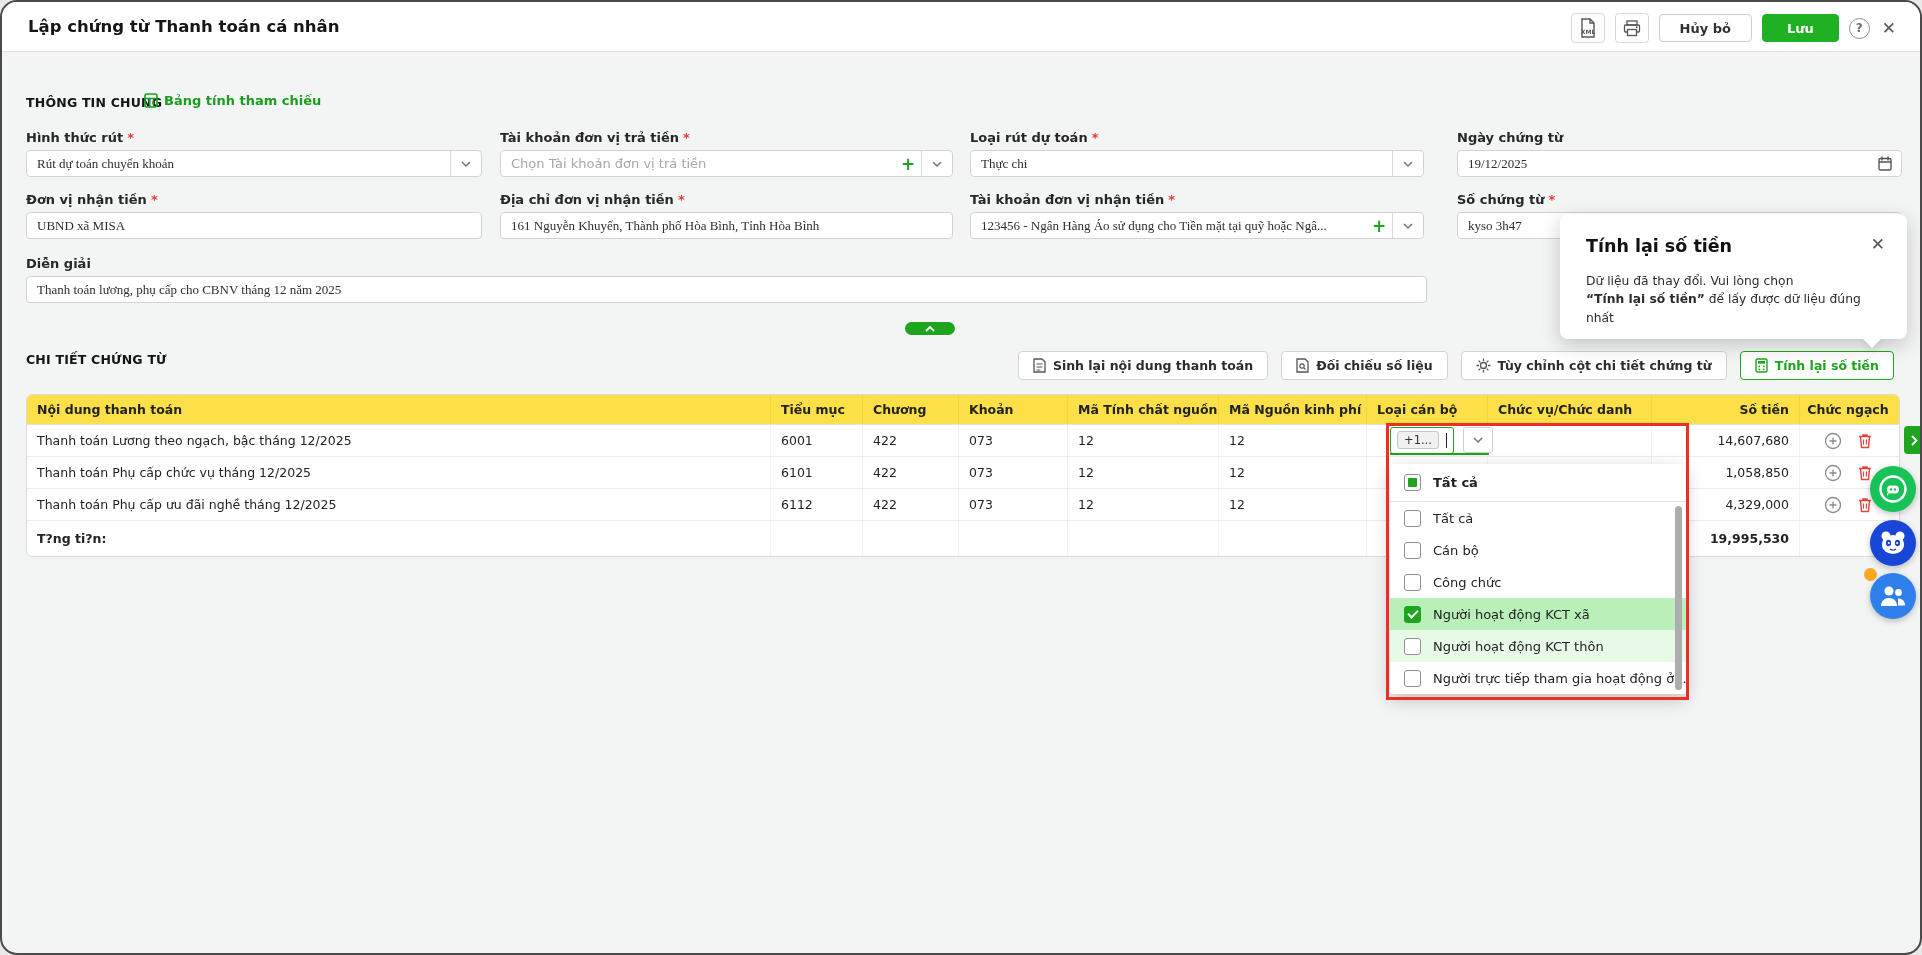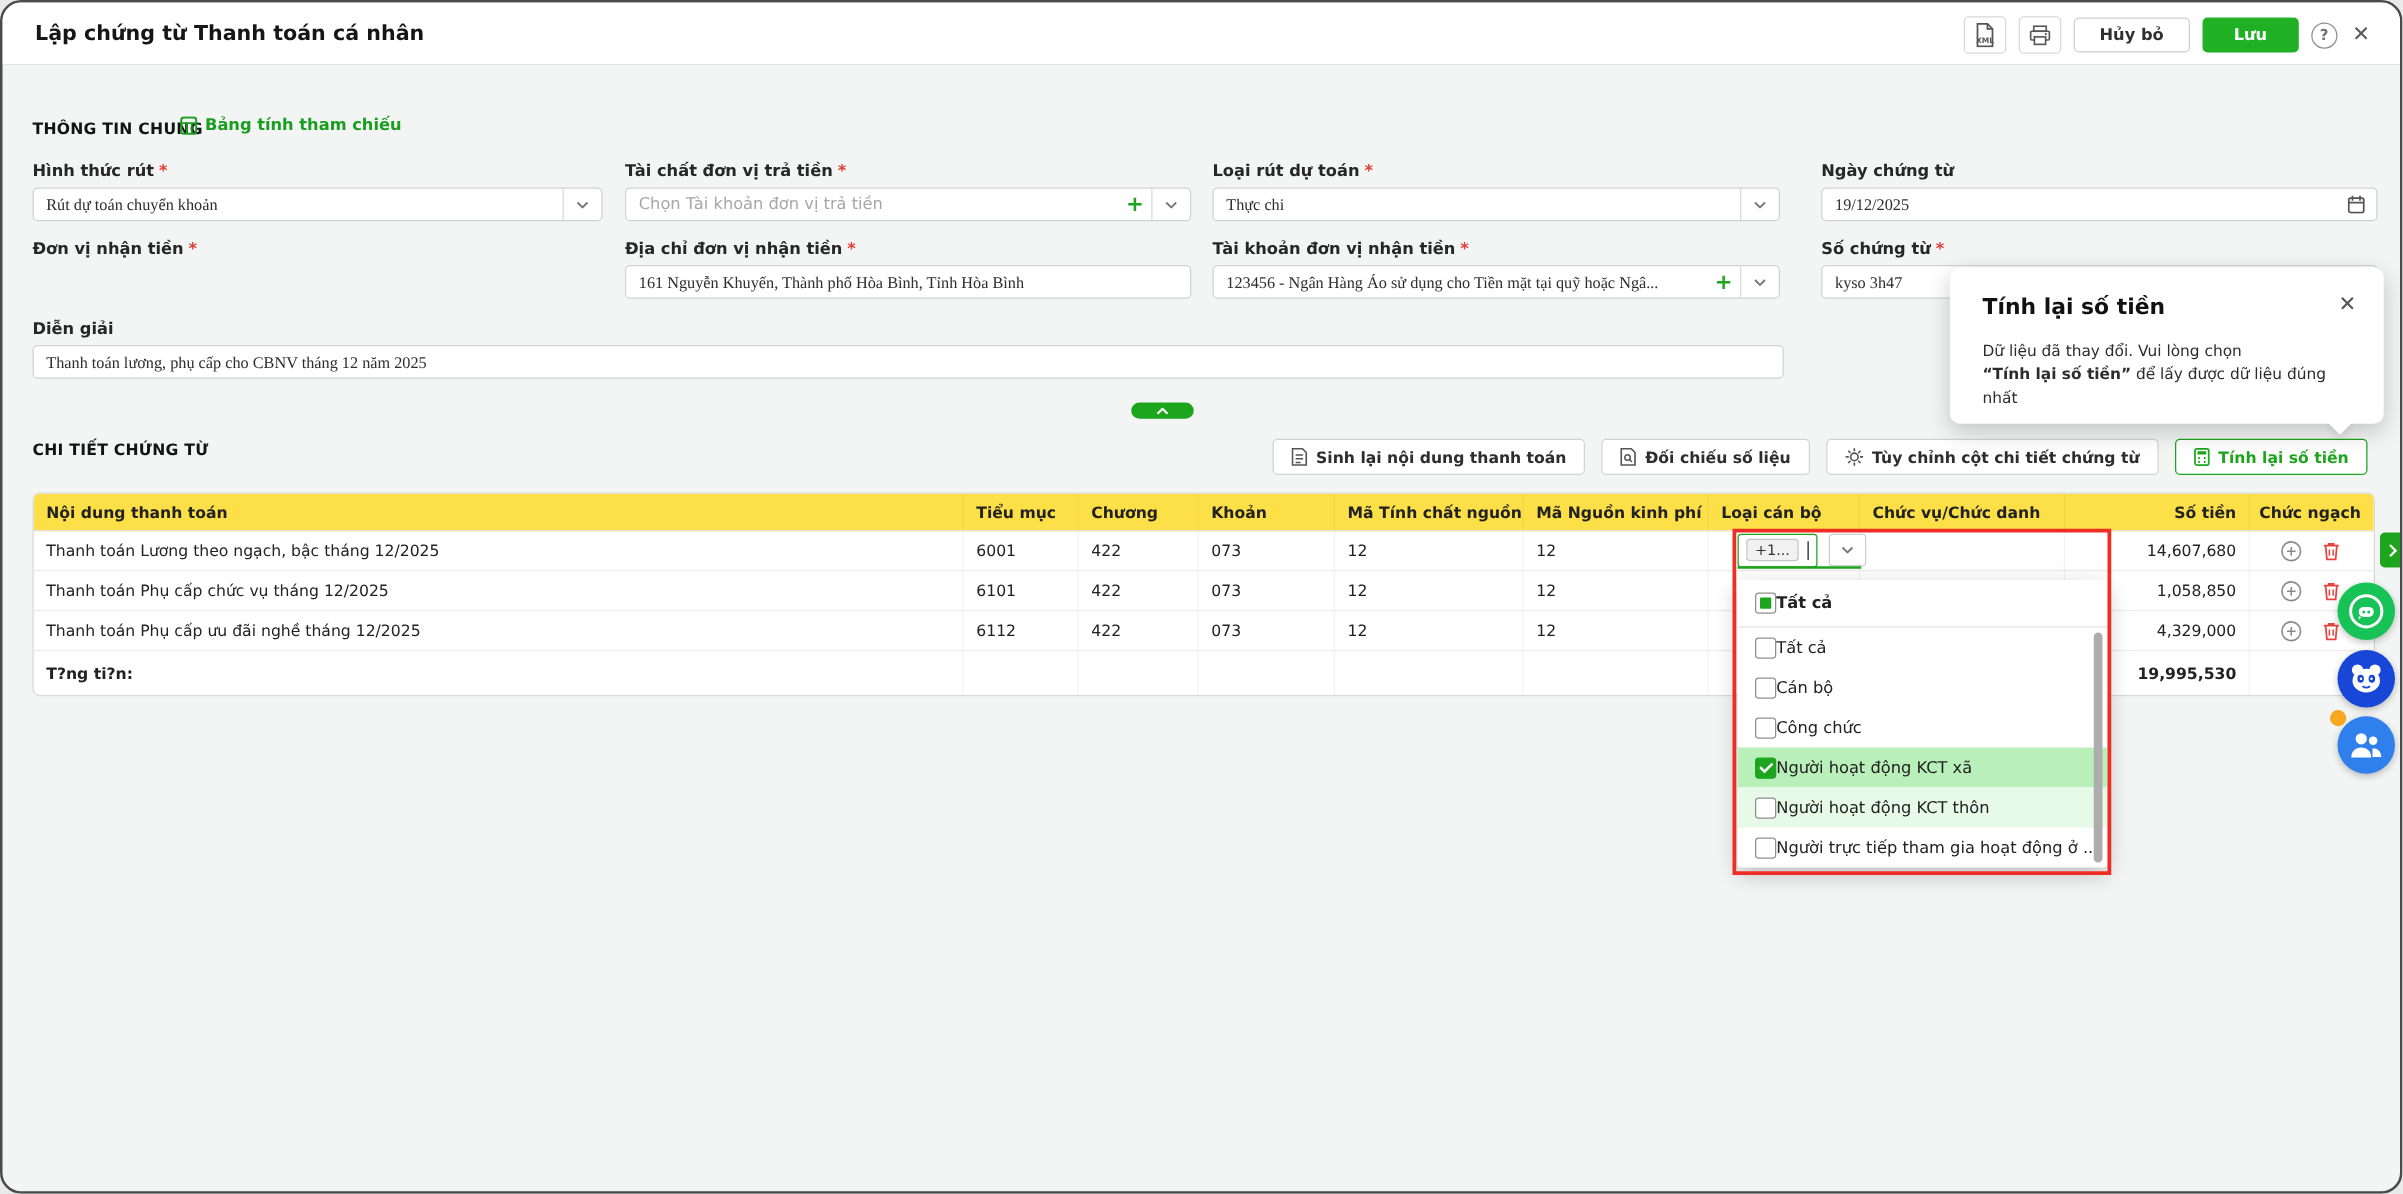--- a/index.html
+++ b/index.html
@@ -64,21 +64,21 @@
            align-items:center;padding:0 6px;box-sizing:border-box;}
   .chip{background:#f1f1f1;border:1px solid #c6c6c6;border-radius:3px;font-size:11.5px;color:#333;
         padding:1px 6px;}
   .caret{width:1.5px;height:15px;background:#222;margin-left:7px;}
   .arrow-btn{width:28px;height:24px;border:1px solid #cfcfcf;border-radius:3px;background:#fff;
              margin-left:9px;display:flex;align-items:center;justify-content:center;}
   .edit-underline{position:absolute;left:1388px;top:451px;width:99px;height:2px;background:#1ea51e;z-index:25;}
   
   .dropdown{position:absolute;left:1388px;top:462px;width:296px;height:230px;background:#fff;
             border-radius:3px;box-shadow:0 6px 18px rgba(0,0,0,.22);z-index:30;overflow:hidden;}
-  .dd-item{height:32px;display:flex;align-items:center;padding-left:14px;font-size:13px;
+  .dd-item{height:32px;display:flex;align-items:center;gap:12px;padding-left:14px;font-size:13px;
            color:#222;white-space:nowrap;overflow:hidden;}
   .dd-item.pinned{height:37px;font-weight:700;border-bottom:1px solid #e4e4e4;}
   .dd-item.sel{background:#b9efb9;}
   .dd-item.litesel{background:#e7fae7;}
   .cb{width:17px;height:17px;border:1.5px solid #8f8f8f;border-radius:3px;background:#fff;
       box-sizing:border-box;flex:0 0 auto;display:flex;align-items:center;justify-content:center;}
   .cb.checked{background:#1ea51e;border-color:#1ea51e;}
   .cb.checked::after{content:"";width:4px;height:8px;border-right:2px solid #fff;border-bottom:2px solid #fff;
       transform:rotate(45deg);margin-top:-2px;}
   .cb.ind::after{content:"";width:9px;height:9px;background:#1ea51e;border-radius:1px;}
@@ -151,21 +151,21 @@
       <span class="val">Rút dự toán chuyển khoản</span>
       <span class="arrow-seg">
         <svg width="10" height="6">
             <path d="M1 1l4 4 4-4" stroke="#777" fill="none" stroke-width="1.5"></path>
           </svg>
       </span>
     </div>
   </div>
 
   <div class="field" style="left:498px;top:128px;width:453px;">
-    <div class="lbl"><span>Tài chất đơn vị trả tiền</span><span class="star">*</span></div>
+    <div class="lbl"><span>Tài khoản đơn vị trả tiền</span><span class="star">*</span></div>
     <div class="box">
       <span class="ph">Chọn Tài khoản đơn vị trả tiền</span>
       <span class="plus-seg">+</span>
       <span class="arrow-seg">
         <svg width="10" height="6">
             <path d="M1 1l4 4 4-4" stroke="#777" fill="none" stroke-width="1.5"></path>
           </svg>
       </span>
     </div>
   </div>
@@ -190,20 +190,23 @@
         <svg width="14" height="15" viewBox="0 0 14 15">
           <rect x="1" y="2.5" width="12" height="11.5" rx="1.5" fill="none" stroke="#555" stroke-width="1.4"></rect>
           <path d="M4 0.5v4M10 0.5v4M1 6h12" stroke="#555" stroke-width="1.4"></path>
         </svg>
       </span>
     </div>
   </div>
 
   <div class="field" style="left:24px;top:190px;width:456px;">
     <div class="lbl"><span>Đơn vị nhận tiền</span><span class="star">*</span></div>
+    <div class="box">
+      <span class="val">UBND xã MISA</span>
+    </div>
   </div>
 
   <div class="field" style="left:498px;top:190px;width:453px;">
     <div class="lbl"><span>Địa chỉ đơn vị nhận tiền</span><span class="star">*</span></div>
     <div class="box">
       <span class="val">161 Nguyễn Khuyến, Thành phố Hòa Bình, Tỉnh Hòa Bình</span>
     </div>
   </div>
 
   <div class="field" style="left:968px;top:190px;width:454px;">

